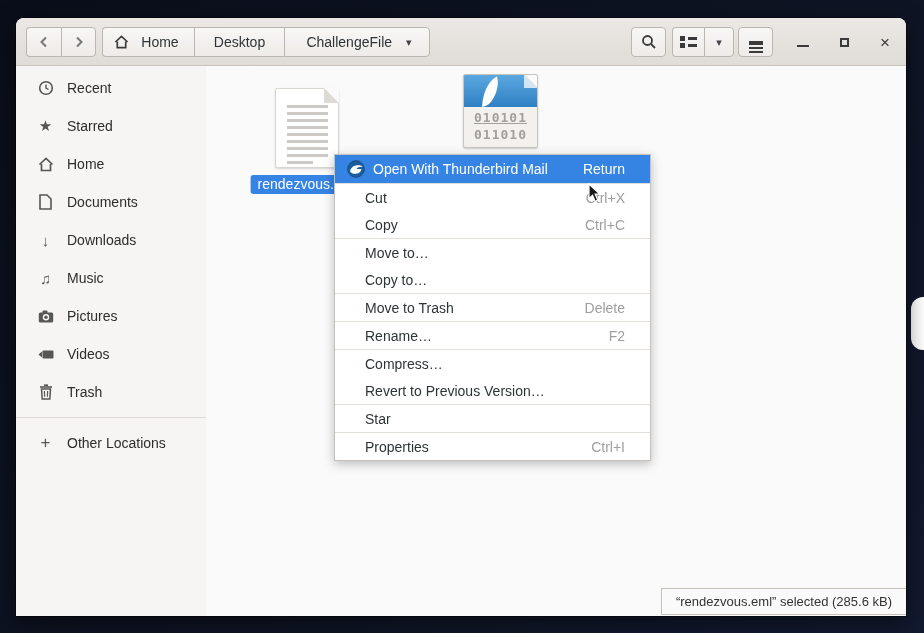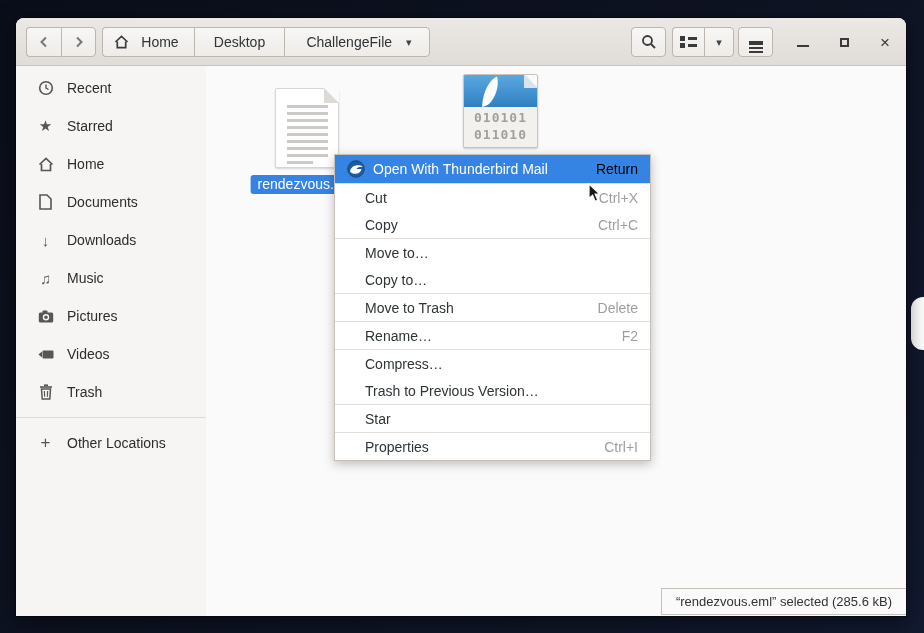--- a/index.html
+++ b/index.html
@@ -84,25 +84,25 @@
     font-weight:bold; font-size:13px; line-height:17px; color:#a3a09c; letter-spacing:1px; }
   .fold-bin { position:absolute; top:-1px; right:-1px; width:0; height:0;
     border-top:14px solid #fbfafa; border-left:14px solid #d6e4f2; }
   
   .menu {
     position:absolute; left:128px; top:88px; width:317px;
     background:#fff; border:1px solid #c6c0b9;
     box-shadow:0 3px 10px rgba(0,0,0,.25); z-index:5;
   }
   .menu-item { height:27px; display:flex; align-items:center;
-    padding:0 12px 0 30px; font-size:14px; color:#2e3436; }
+    padding:0 25px 0 30px; font-size:14px; color:#2e3436; }
   .menu-item .mi-label { flex:1; }
   .menu-item .mi-shortcut { color:#9e9e9e; font-size:14px; }
   .menu-item.hl { height:28px; background:#3584e4; color:#fff; padding-left:12px; }
-  .menu-item.hl .mi-shortcut { color:#000000; }
+  .menu-item.hl .mi-shortcut { color:#ffffff; }
   .tb-ico { width:18px; height:18px; margin-right:8px; }
   .menu-sep { border-top:1px solid #e2ded9; }
   
   .cursor { position:absolute; left:254px; top:100px; z-index:9; }
   
   .statusbar {
     position:absolute; right:0; bottom:1px; height:27px;
     background:#fbfafa; border:1px solid #c6c0ba; border-right:none;
     font-size:13px; color:#333; line-height:25px; padding:0 14px;
     white-space:nowrap; z-index:4;
@@ -288,21 +288,21 @@
     <div class="file-label">rendezvous.eml</div>
 
     <div class="file-bin">
       <span>
         <span class="bin-head">
           <svg width="73" height="32" viewBox="0 0 73 32">
             <path d="M18,32 C19,14 27,4 33,1.5 C35.5,10 32,22 25,29 C23,30.5 20.5,31.6 18,32 Z" fill="#ffffff"></path>
           </svg>
         </span>
         <span class="bin-digits">
-          <span style="display:block;">010101</span>
+          <span style="display:block;text-decoration:underline;">010101</span>
           <span style="display:block;">011010</span>
         </span>
       </span>
       <span class="fold-bin"></span>
     </div>
 
     <div class="menu">
 
       <div class="menu-item hl">
         <svg class="tb-ico" viewBox="0 0 18 18">
@@ -351,21 +351,21 @@
         <span class="mi-shortcut">F2</span>
       </div>
 
       <div class="menu-sep"></div>
 
       <div class="menu-item">
         <span class="mi-label">Compress…</span>
         <span class="mi-shortcut"></span>
       </div>
       <div class="menu-item">
-        <span class="mi-label">Trash to Previous Version…</span>
+        <span class="mi-label">Revert to Previous Version…</span>
         <span class="mi-shortcut"></span>
       </div>
 
       <div class="menu-sep"></div>
 
       <div class="menu-item">
         <span class="mi-label">Star</span>
         <span class="mi-shortcut"></span>
       </div>
 

